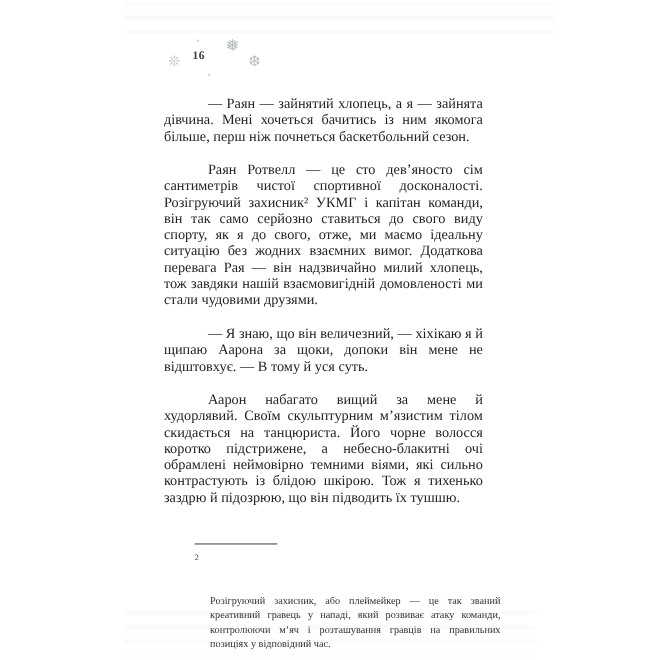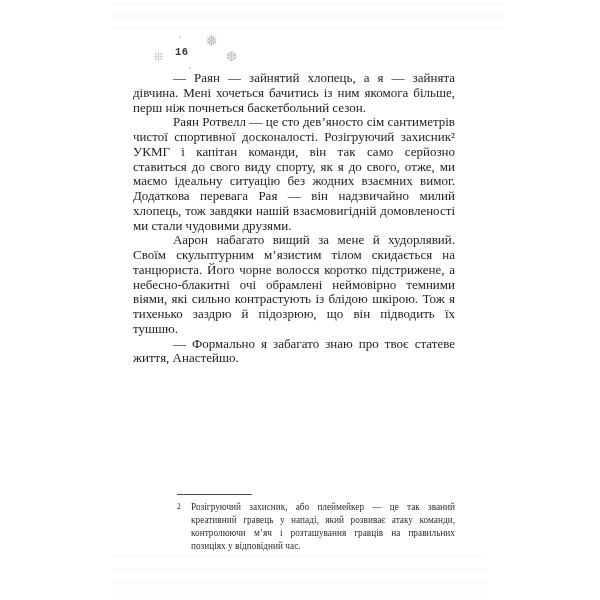--- a/index.html
+++ b/index.html
@@ -27,21 +27,21 @@
       rgba(255, 255, 255, 0) 2px, rgba(255, 255, 255, 0) 13px);
     filter: blur(1px);
   }
   .ghost-top    { left: 112px; top: 2px;   width: 392px; height: 32px; }
   .ghost-bottom { left: 112px; top: 556px; width: 375px; height: 40px; }
 
   .page-number {
     position: absolute;
     left: 175px;
     top: 46px;
-    font-family: Liberation Mono, monospace;
+    font-family: Liberation Serif, serif;
     font-size: 10.5px;
     font-weight: bold;
     letter-spacing: 0.5px;
     color: #3a3d3d;
   }
   .snowflake {
     position: absolute;
     font-family: "DejaVu Sans", sans-serif;
     color: #9fa6a6;
     line-height: 1;
@@ -63,21 +63,21 @@
     position: absolute;
     left: 133px;
     top: 71px;
     width: 322px;
     font-size: 13px;
     line-height: 14.75px;
     color: #222222;
     text-align: justify;
   }
   .text-block p {
-    margin: 0;
+    margin: 16px;
     padding: 0;
     text-indent: 40px;
   }
 
   .footnote {
     position: absolute;
     left: 177px;
     top: 494px;
     width: 278px;
     color: #2e2e2e;
@@ -97,20 +97,21 @@
     flex: 0 0 14px;
     font-size: 7.5px;
     padding-top: 1px;
     color: #2e2e2e;
   }
   .footnote-text {
     flex: 1;
     font-size: 9.3px;
     line-height: 13px;
     text-align: justify;
+    margin-top: 40px;
   }
 </style>
 </head>
 <body>
 
 <div class="page">
 
   <div class="ghost ghost-top"></div>
   <div class="ghost ghost-bottom"></div>
 
@@ -118,22 +119,22 @@
 
   <span class="snowflake snowflake-1">❅</span>
   <span class="snowflake snowflake-2">❊</span>
   <span class="snowflake snowflake-3">❆</span>
   <div class="speck speck-1"></div>
   <div class="speck speck-2"></div>
 
   <div class="text-block">
     <p>— Раян — зайнятий хлопець, а я — зайнята дівчина. Мені хочеться бачитись із ним якомога більше, перш ніж почнеться баскетбольний сезон.</p>
     <p>Раян Ротвелл — це сто дев’яносто сім сантиметрів чистої спортивної досконалості. Розігруючий захисник² УКМГ і капітан команди, він так само серйозно ставиться до свого виду спорту, як я до свого, отже, ми маємо ідеальну ситуацію без жодних взаємних вимог. Додаткова перевага Рая — він надзвичайно милий хлопець, тож завдяки нашій взаємовигідній домовленості ми стали чудовими друзями.</p>
+    <p>— Я знаю, що він величезний, — хіхікаю я й щипаю Аарона за щоки, допоки він мене не відштовхує. — В тому й уся суть.</p>
     <p>Аарон набагато вищий за мене й худорлявий. Своїм скульптурним м’язистим тілом скидається на танцюриста. Його чорне волосся коротко підстрижене, а небесно-блакитні очі обрамлені неймовірно темними віями, які сильно контрастують із блідою шкірою. Тож я тихенько заздрю й підозрюю, що він підводить їх тушшю.</p>
-    <p>— Формально я забагато знаю про твоє статеве життя, Анастейшо.</p>
   </div>
 
   <div class="footnote">
     <div class="footnote-rule"></div>
     <div class="footnote-body">
       <span class="footnote-marker">2</span>
       <span class="footnote-text">Розігруючий захисник, або плеймейкер — це так званий креативний гравець у нападі, який розвиває атаку команди, контролюючи м’яч і розташування гравців на правильних позиціях у відповідний час.</span>
     </div>
   </div>
 

